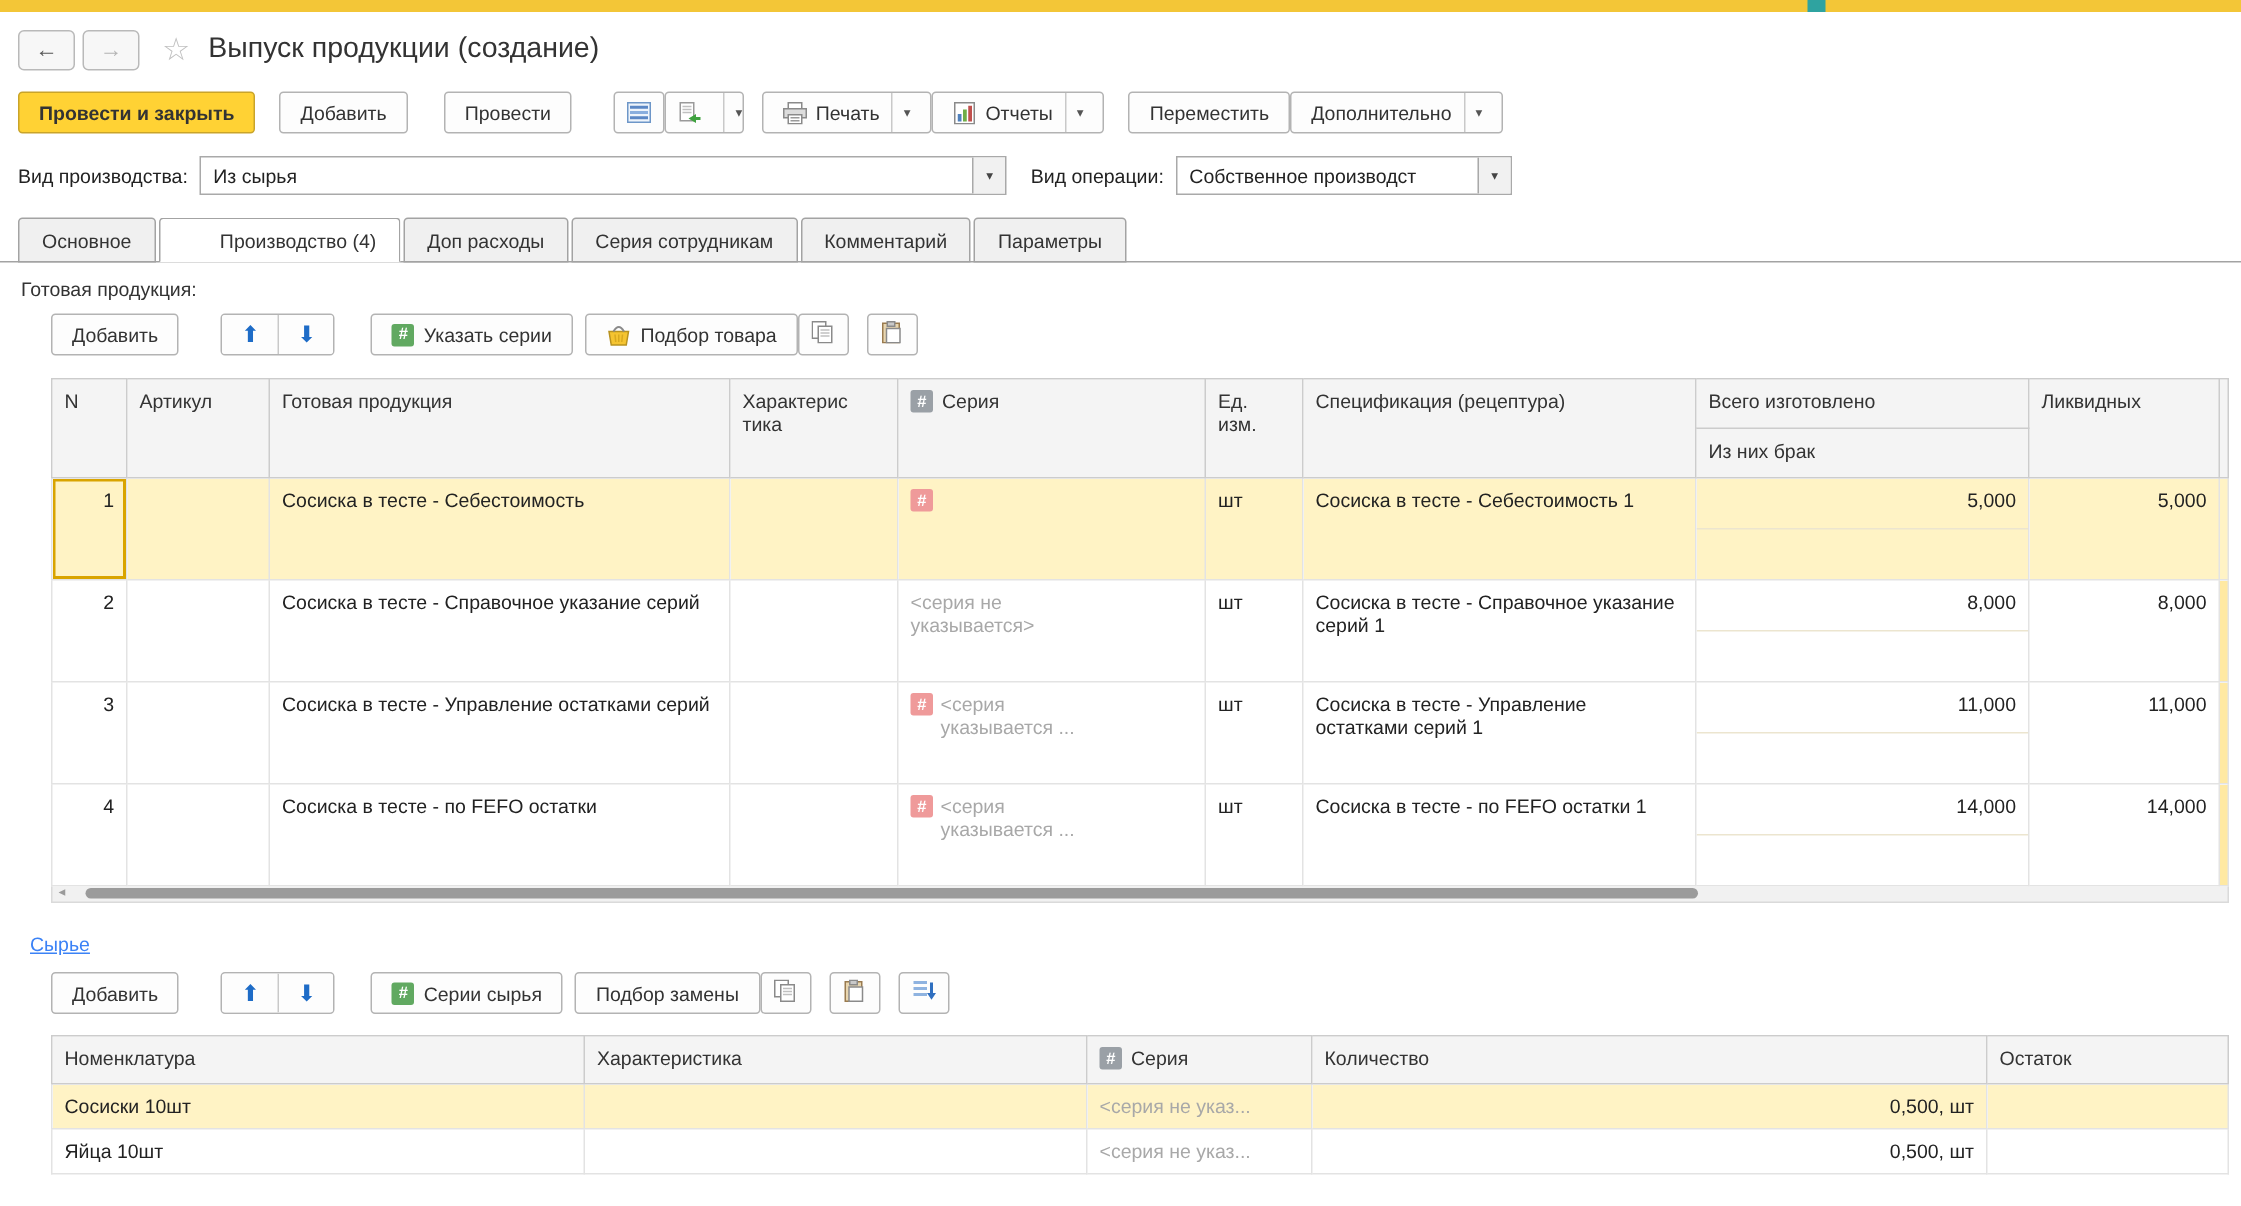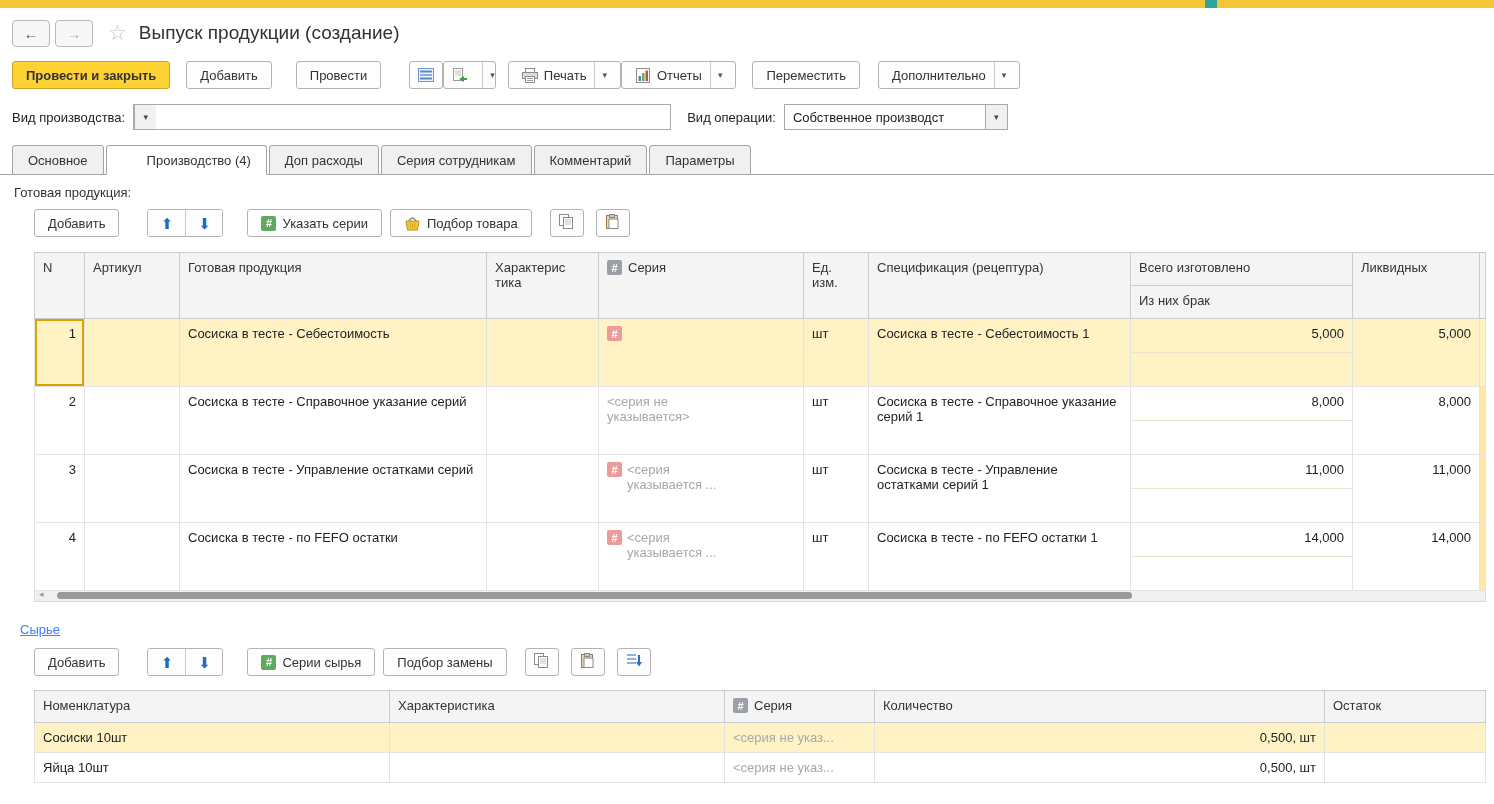--- a/index.html
+++ b/index.html
@@ -22,21 +22,21 @@
   .toolbar{display:flex;align-items:center;padding:4px 12px;height:34px;}
   .btn{display:inline-flex;align-items:center;height:28px;padding:0 13px;background:#fdfdfd;
     border:1px solid #b3b3b3;border-radius:3px;font-size:13px;color:#333;cursor:pointer;white-space:nowrap;}
   .btn .bicon{margin-right:6px;display:inline-flex;align-items:center;}
   .btn-primary{background:#ffd234;border-color:#c9a42a;font-weight:bold;}
   .caret{font-size:9px;color:#555;margin-left:8px;padding-left:7px;border-left:1px solid #c9c9c9;
     align-self:stretch;display:inline-flex;align-items:center;}
   .icon-btn{padding:0;width:34px;justify-content:center;}
   .icon-split{padding:0 0 0 8px;}
   .mr14{}.mr24{margin-right:24px}.mr28{margin-right:28px}.mr12{margin-right:12px}
-  .mr16{margin-right:16px}.mr18{margin-right:18px}.mr8{margin-right:8px}
+  .mr16{margin-right:16px}.mr18{}.mr8{margin-right:8px}
 
   
   .fields{display:flex;align-items:center;padding:8px 12px 12px 12px;}
   .flabel{margin-right:8px;color:#222;}
   .combo{display:inline-flex;height:26px;border:1px solid #a9a9a9;background:#fff;align-items:stretch;box-sizing:border-box;}
   .combo .val{padding:0 8px;display:flex;align-items:center;flex:1;overflow:hidden;white-space:nowrap;}
   .combo .dd{width:21px;border-left:1px solid #a9a9a9;background:#f1f1f1;display:flex;align-items:center;
     justify-content:center;font-size:9px;color:#444;cursor:pointer;}
 
   
@@ -181,20 +181,21 @@
 
     <button class="btn">
       <span>Дополнительно</span>
       <span class="caret">▾</span>
     </button>
   </div>
 
   <div class="fields">
     <span class="flabel">Вид производства:</span>
     <div class="combo" style="width:538px">
+      <span class="val">Из сырья</span>
       <span class="dd">▾</span>
     </div>
     <span class="flabel" style="margin-left:16px">Вид операции:</span>
     <div class="combo" style="width:224px">
       <span class="val">Собственное производст</span>
       <span class="dd">▾</span>
     </div>
   </div>
 
   <div class="tabs">

